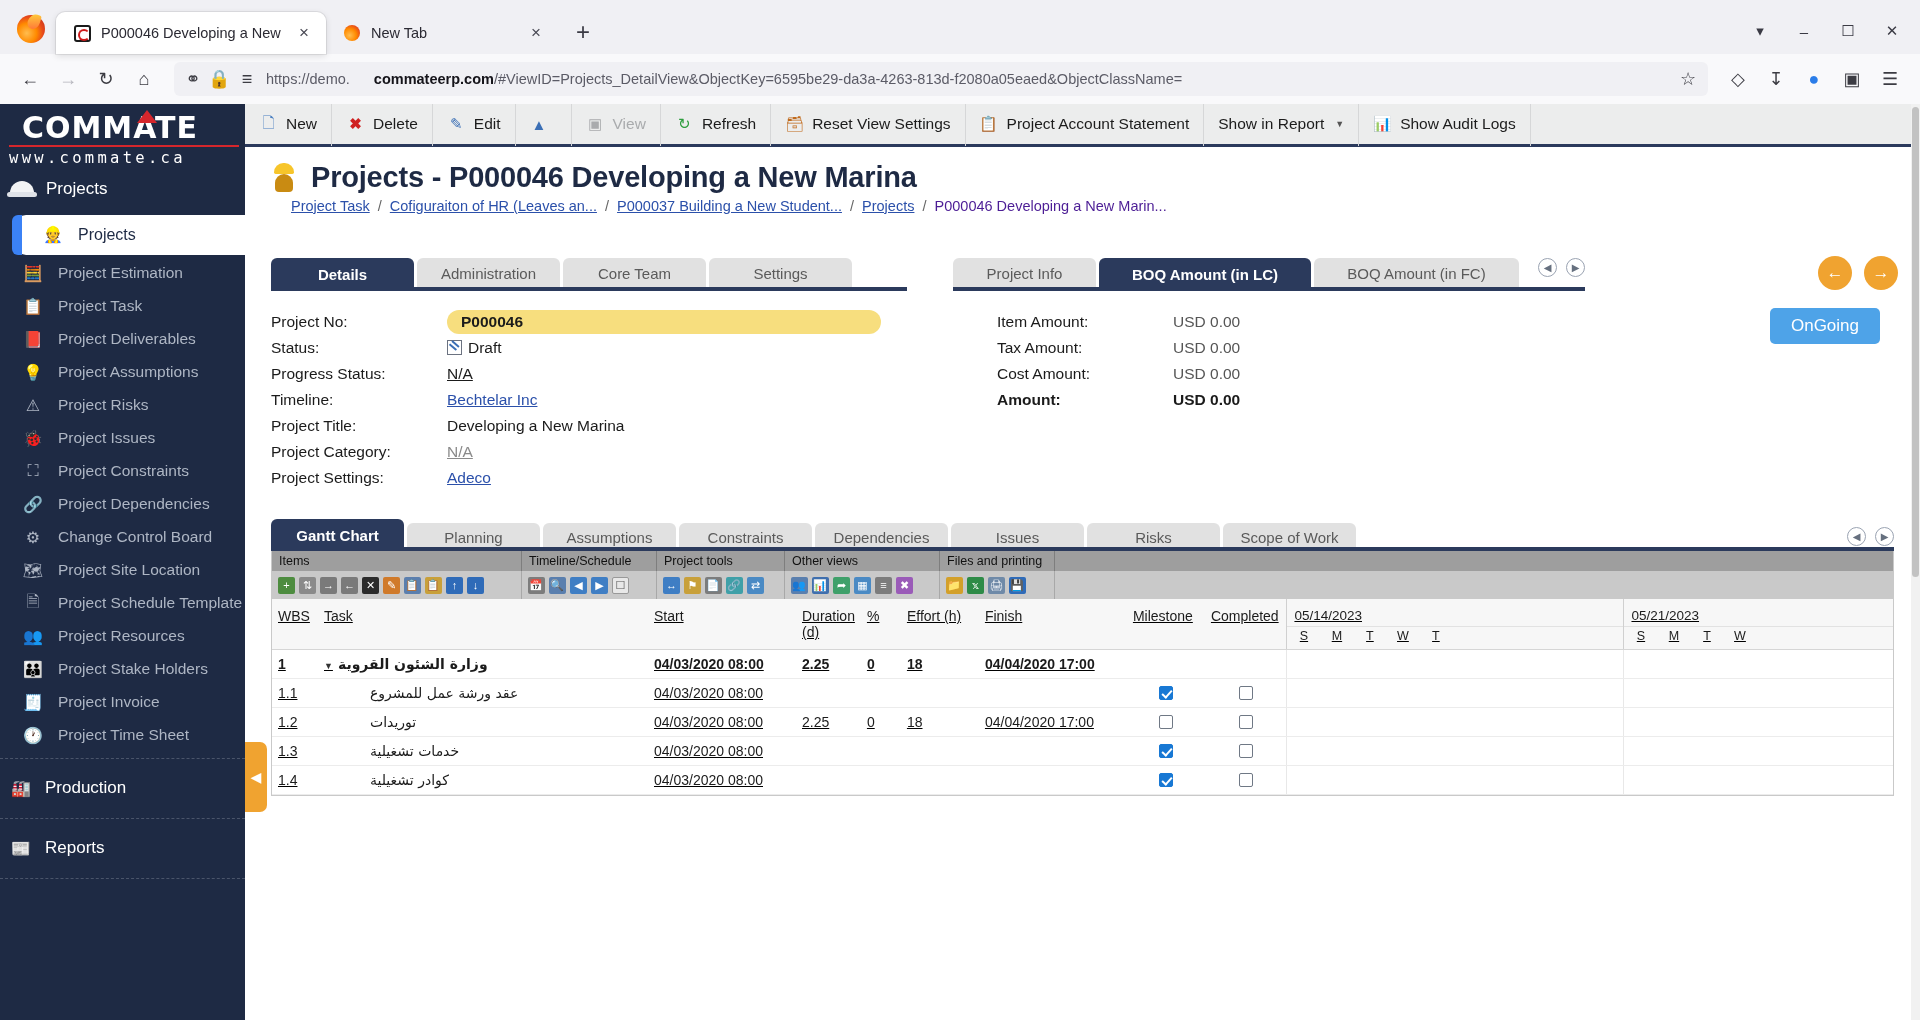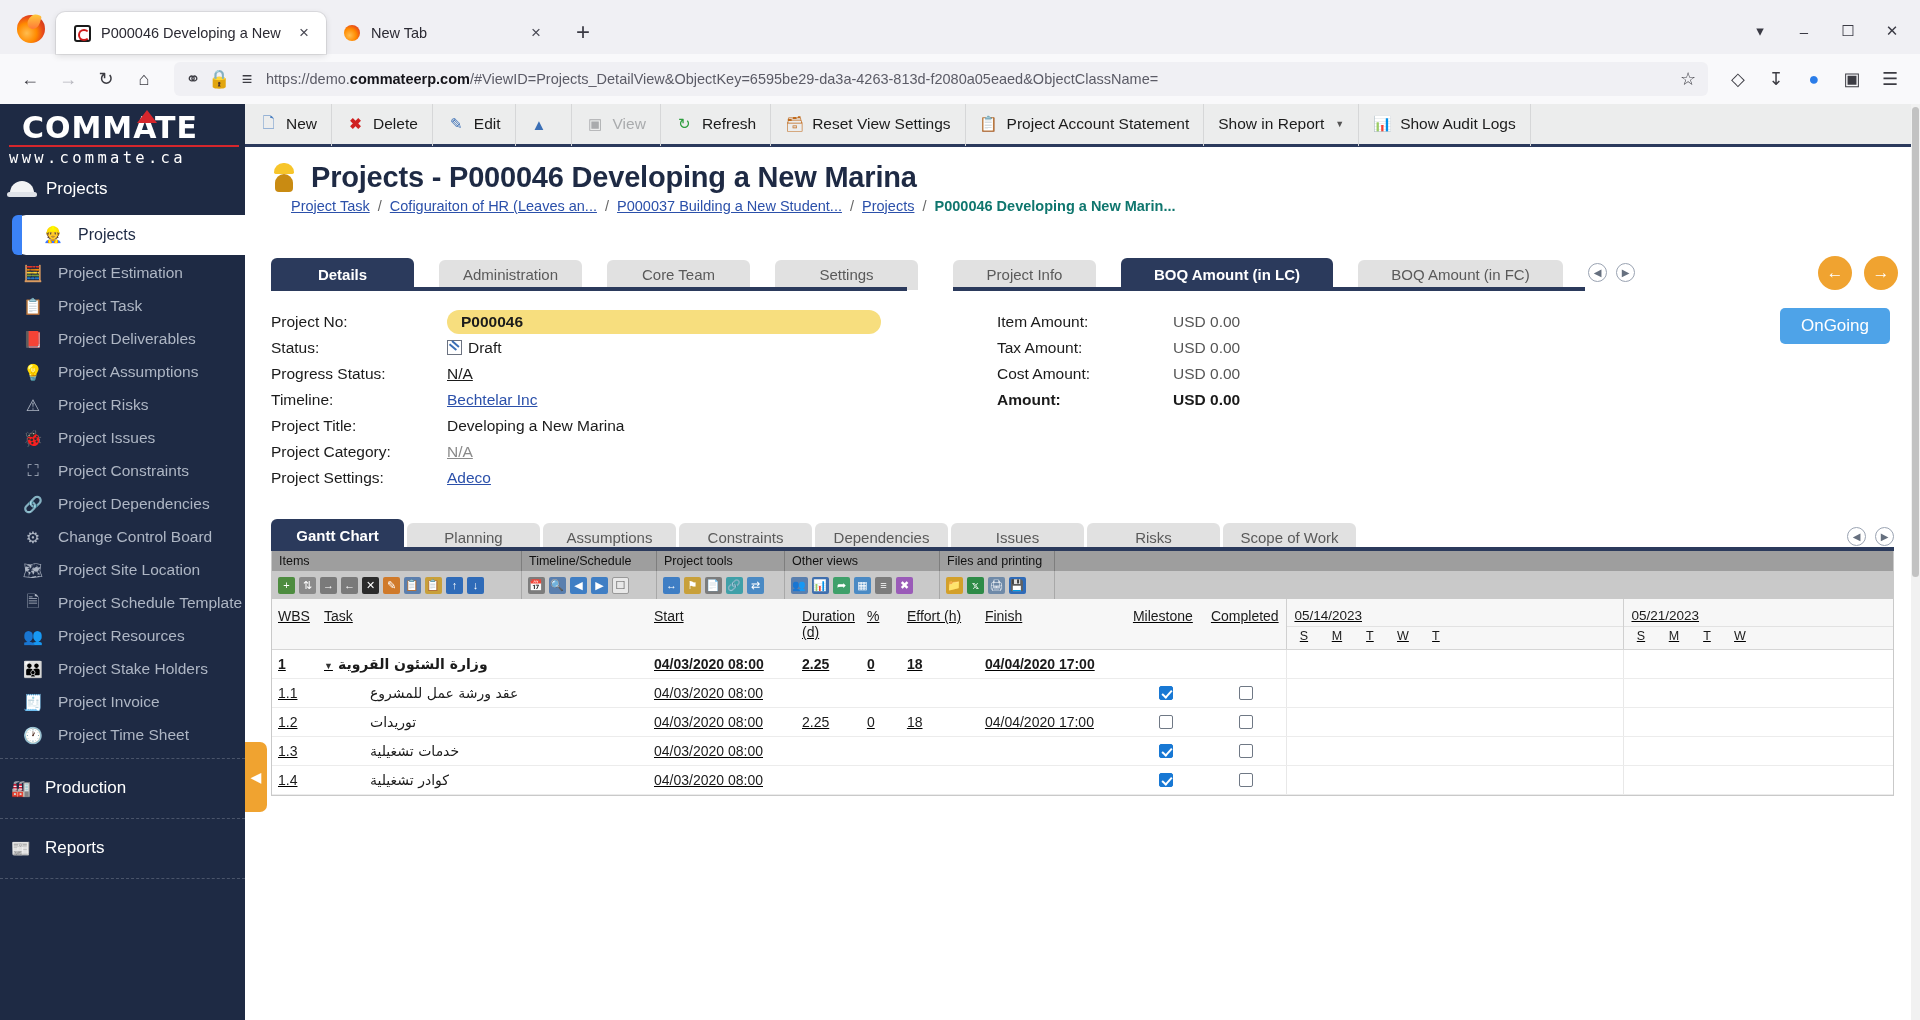--- a/index.html
+++ b/index.html
@@ -35,21 +35,21 @@
   .chrome-right { margin-left:auto; display:flex; align-items:center; gap:4px; padding-bottom:6px; }
   .cr-btn { width:40px; height:34px; display:flex; align-items:center; justify-content:center; color:#3a3a44; font-size:15px; }
 
   .navbar { height:50px; display:flex; align-items:center; gap:2px; padding:0 12px; background:#f9f9fb; }
   .nav-icon { width:36px; height:36px; display:flex; align-items:center; justify-content:center;
               color:#3c3c43; font-size:18px; flex:none; }
   .nav-icon.dim { color:#b6b6bd; }
   .urlbar { flex:1; height:34px; background:#f0f0f4; border-radius:6px; display:flex; align-items:center;
             gap:10px; padding:0 10px; margin:0 10px; }
   .url-text { flex:1; font-size:14.5px; color:#5b5b66; white-space:nowrap; overflow:hidden; }
-  .url-text b { color:#15141a; font-weight:600; }
+  .url-text b { color:#15141a; font-weight:600;margin-left:24px; }
 
   
   .app { display:flex; height:916px; }
 
   
   .sidebar { width:245px; background:#1e2a44; color:#cdd3dd; flex:none; position:relative; overflow:hidden; }
   .brand { padding:8px 0 2px 0; }
   .brand-top { font-size:30px; font-weight:800; letter-spacing:1px; color:#fff; padding-left:22px;
                font-family:"DejaVu Sans", sans-serif; position:relative; line-height:1.05; }
   .brand-tri { display:inline-block; width:0; height:0; border-left:10px solid transparent;
@@ -94,32 +94,32 @@
   .worker-ico { width:26px; height:30px; flex:none; position:relative; }
   .worker-ico::before{ content:""; position:absolute; left:3px; top:0; width:20px; height:11px;
       background:#f7c52a; border-radius:11px 11px 2px 2px; }
   .worker-ico::after{ content:""; position:absolute; left:4px; top:11px; width:18px; height:18px;
       background:#c98b12; border-radius:50% 50% 4px 4px; }
   .page-title { font-size:29px; font-weight:700; color:#1e2a44; letter-spacing:-.2px; }
 
   .breadcrumb { padding:4px 0 0 46px; font-size:14.5px; color:#333; }
   .breadcrumb a { color:#2b50aa; text-decoration:underline; }
   .breadcrumb .sep { color:#666; padding:0 4px; }
-  .breadcrumb .cur { color:#0f766e;font-weight:bold; }
+  .breadcrumb .cur { color:#4c1d95; }
 
   .nav-arrows { position:absolute; right:22px; top:152px; display:flex; gap:12px; }
   .arrow-circ { width:34px; height:34px; border-radius:50%; background:#f0a330; color:#fff;
                 display:flex; align-items:center; justify-content:center; font-size:17px; }
 
-  .status-pill { position:absolute; right:30px; top:204px; background:#4ea3e8; color:#fff;
+  .status-pill { position:absolute; right:40px; top:204px; background:#4ea3e8; color:#fff;
                  font-size:17px; padding:8px 21px; border-radius:5px; }
 
   
   .tabs-wrap { display:flex; gap:46px; padding:0 26px; margin-top:44px; }
-  .tabgrp { display:flex; align-items:center; position:relative;gap:22px; }
+  .tabgrp { display:flex; align-items:flex-start; position:relative; }
   .tabgrp.left { width:636px; }
   .tabgrp.right { width:632px; }
   .pvtab { height:30px; min-width:143px; display:flex; align-items:center; justify-content:center;
            background:#e1e1e1; color:#5a5a5a; font-size:15px; border-radius:6px 6px 0 0; margin-right:3px; }
   .pvtab.active { background:#2b3a5c; color:#fff; font-weight:600; height:33px; }
   .tab-underline { position:absolute; left:0; right:0; bottom:0; height:4px; background:#2b3a5c; }
   .tab-scroll { display:flex; gap:9px; margin-left:auto; padding-bottom:5px; }
   .tsc { width:19px; height:19px; border-radius:50%; border:1.6px solid #9aa3b2; color:#66707f;
          display:flex; align-items:center; justify-content:center; font-size:10px; }
 

